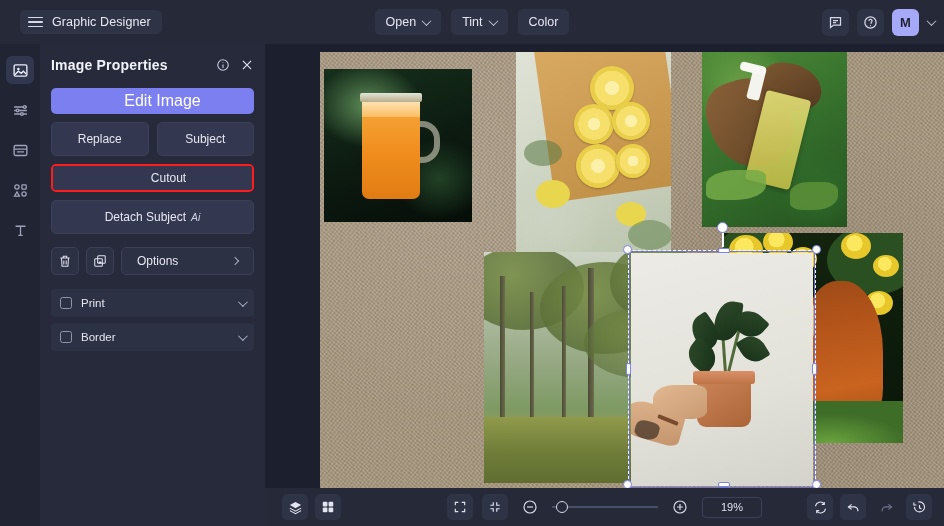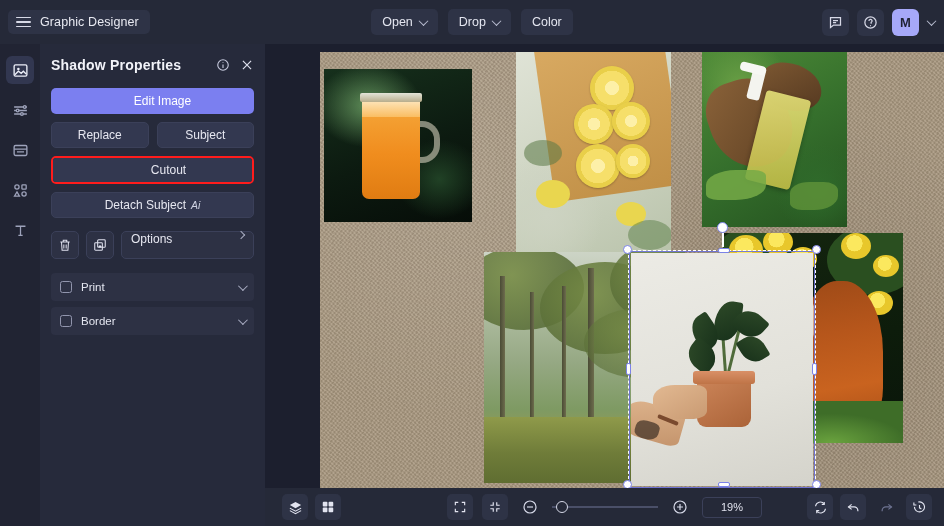--- a/index.html
+++ b/index.html
@@ -11,21 +11,21 @@
     -webkit-font-smoothing: antialiased;
   }
   #app { position: relative; width: 944px; height: 526px; }
 
   
   #topbar {
     position: absolute; left: 0; top: 0; width: 944px; height: 44px;
     background: #252938;
     display: flex; align-items: center;
   }
-  .tb-left { display: flex; padding-left: 8px; }
+  .tb-left { display: flex; padding-left: 20px; }
   .brand {
     display: flex; align-items: center; gap: 9px;
     background: #2e3346; border-radius: 5px;
     padding: 5px 11px 5px 8px; cursor: pointer;
   }
   .brand-title { color: #e9eaf2; font-size: 12.5px; letter-spacing: .1px; }
   .hamburger { width: 15px; display: flex; flex-direction: column; gap: 3px; }
   .hamburger i { display: block; height: 1.6px; background: #d7d9e6; border-radius: 2px; }
 
   .tb-center {
@@ -74,45 +74,45 @@
   
   #panel {
     position: absolute; left: 40px; top: 44px; width: 225px; height: 482px;
     background: #262a3b; padding: 13px 11px 0 11px;
   }
   .panel-head { display: flex; align-items: center; justify-content: space-between; margin-bottom: 15px; }
   .panel-title { color: #f2f3f9; font-size: 14px; font-weight: bold; letter-spacing: .2px; }
   .panel-head-icons { display: flex; align-items: center; gap: 10px; }
   .p-primary {
     width: 100%; height: 26px; border-radius: 5px; border: none;
-    background: #7b7ff0; color: #ffffff; font-size: 12px; font-family: inherit;
+    background: #7b7ff0; color: #ffffff; font-size: 16px; font-family: inherit;
     cursor: pointer; margin-bottom: 8px; padding-left: 20px;
   }
   .btn-row { display: flex; gap: 8px; margin-bottom: 8px; }
   .p-btn {
-    flex: 1; height: 26px; border-radius: 5px; border: 1px solid #3b4059;
+    flex: 1; height: 34px; border-radius: 5px; border: 1px solid #3b4059;
     background: #333850; color: #e6e7f0; font-size: 12px; font-family: inherit;
     cursor: pointer; display: flex; align-items: center; justify-content: center; gap: 5px;
   }
   .highlight-wrap {
     border: 2.5px solid #ff1c1c; border-radius: 5px; padding: 0;
     margin-bottom: 8px; margin-top: 1px;
   }
   .highlight-wrap .p-btn { width: 100%; border-radius: 3px; height: 24px; border-color: transparent; padding-left: 32px; }
   .ai-badge { color: #cfd2e2; font-size: 10.5px; font-style: italic; }
 
   .tool-row { display: flex; gap: 7px; margin-top: 13px; margin-bottom: 14px; }
   .tool-sq {
     width: 28px; height: 28px; border-radius: 5px; border: 1px solid #3b4059;
     background: #2d3144; display: flex; align-items: center; justify-content: center; cursor: pointer;
   }
   .options-btn {
     flex: 1; height: 28px; border-radius: 5px; border: 1px solid #3b4059; background: #2d3144;
-    display: flex; justify-content: space-between;
-    padding: 0 9px; color: #e6e7f0; font-size: 12px; cursor: pointer;
+    display: flex; align-items: center; justify-content: space-between;
+    padding: 0 15px; color: #e6e7f0; font-size: 12px; cursor: pointer;
   }
   .chev-r { width: 6px; height: 6px; border-right: 1.4px solid #a9adc2;
             border-top: 1.4px solid #a9adc2; transform: rotate(45deg); }
 
   .eff-row {
     height: 28px; background: #2d3144; border-radius: 4px;
     display: flex; align-items: center; padding: 0 9px; margin-bottom: 6px; cursor: pointer;
   }
   .cbx {
     width: 12px; height: 12px; border: 1.4px solid #9195ad; border-radius: 2.5px;
@@ -287,21 +287,21 @@
         <span class="brand-title">Graphic Designer</span>
       </div>
     </div>
 
     <div class="tb-center">
       <button class="menu-btn">
         <span>Open</span>
         <span class="caret"></span>
       </button>
       <button class="menu-btn">
-        <span>Drop</span>
+        <span>Tint</span>
         <span class="caret"></span>
       </button>
       <button class="menu-btn">
         <span>Color</span>
       </button>
     </div>
 
     <div class="tb-right">
       <div class="icon-btn">
         <svg width="15" height="15" viewBox="0 0 24 24" fill="none" stroke="#d6d8e6" stroke-width="2">
@@ -353,21 +353,21 @@
     </div>
     <div class="rail-item">
       <svg width="17" height="17" viewBox="0 0 24 24" fill="none" stroke="#9ea3bb" stroke-width="1.8">
         <path d="M5 6h14M12 6v13M9 19h6"></path>
       </svg>
     </div>
   </div>
 
   <div id="panel">
     <div class="panel-head">
-      <span class="panel-title">Shadow Properties</span>
+      <span class="panel-title">Image Properties</span>
       <span class="panel-head-icons">
         <span>
           <svg width="14" height="14" viewBox="0 0 24 24" fill="none" stroke="#c7cade" stroke-width="1.9">
             <circle cx="12" cy="12" r="9"></circle>
               <path d="M12 11v6"></path>
               <circle cx="12" cy="7.6" r=".9" fill="#c7cade" stroke="none"></circle>
           </svg>
         </span>
         <span>
           <svg width="14" height="14" viewBox="0 0 24 24" fill="none" stroke="#dfe1ee" stroke-width="2">

